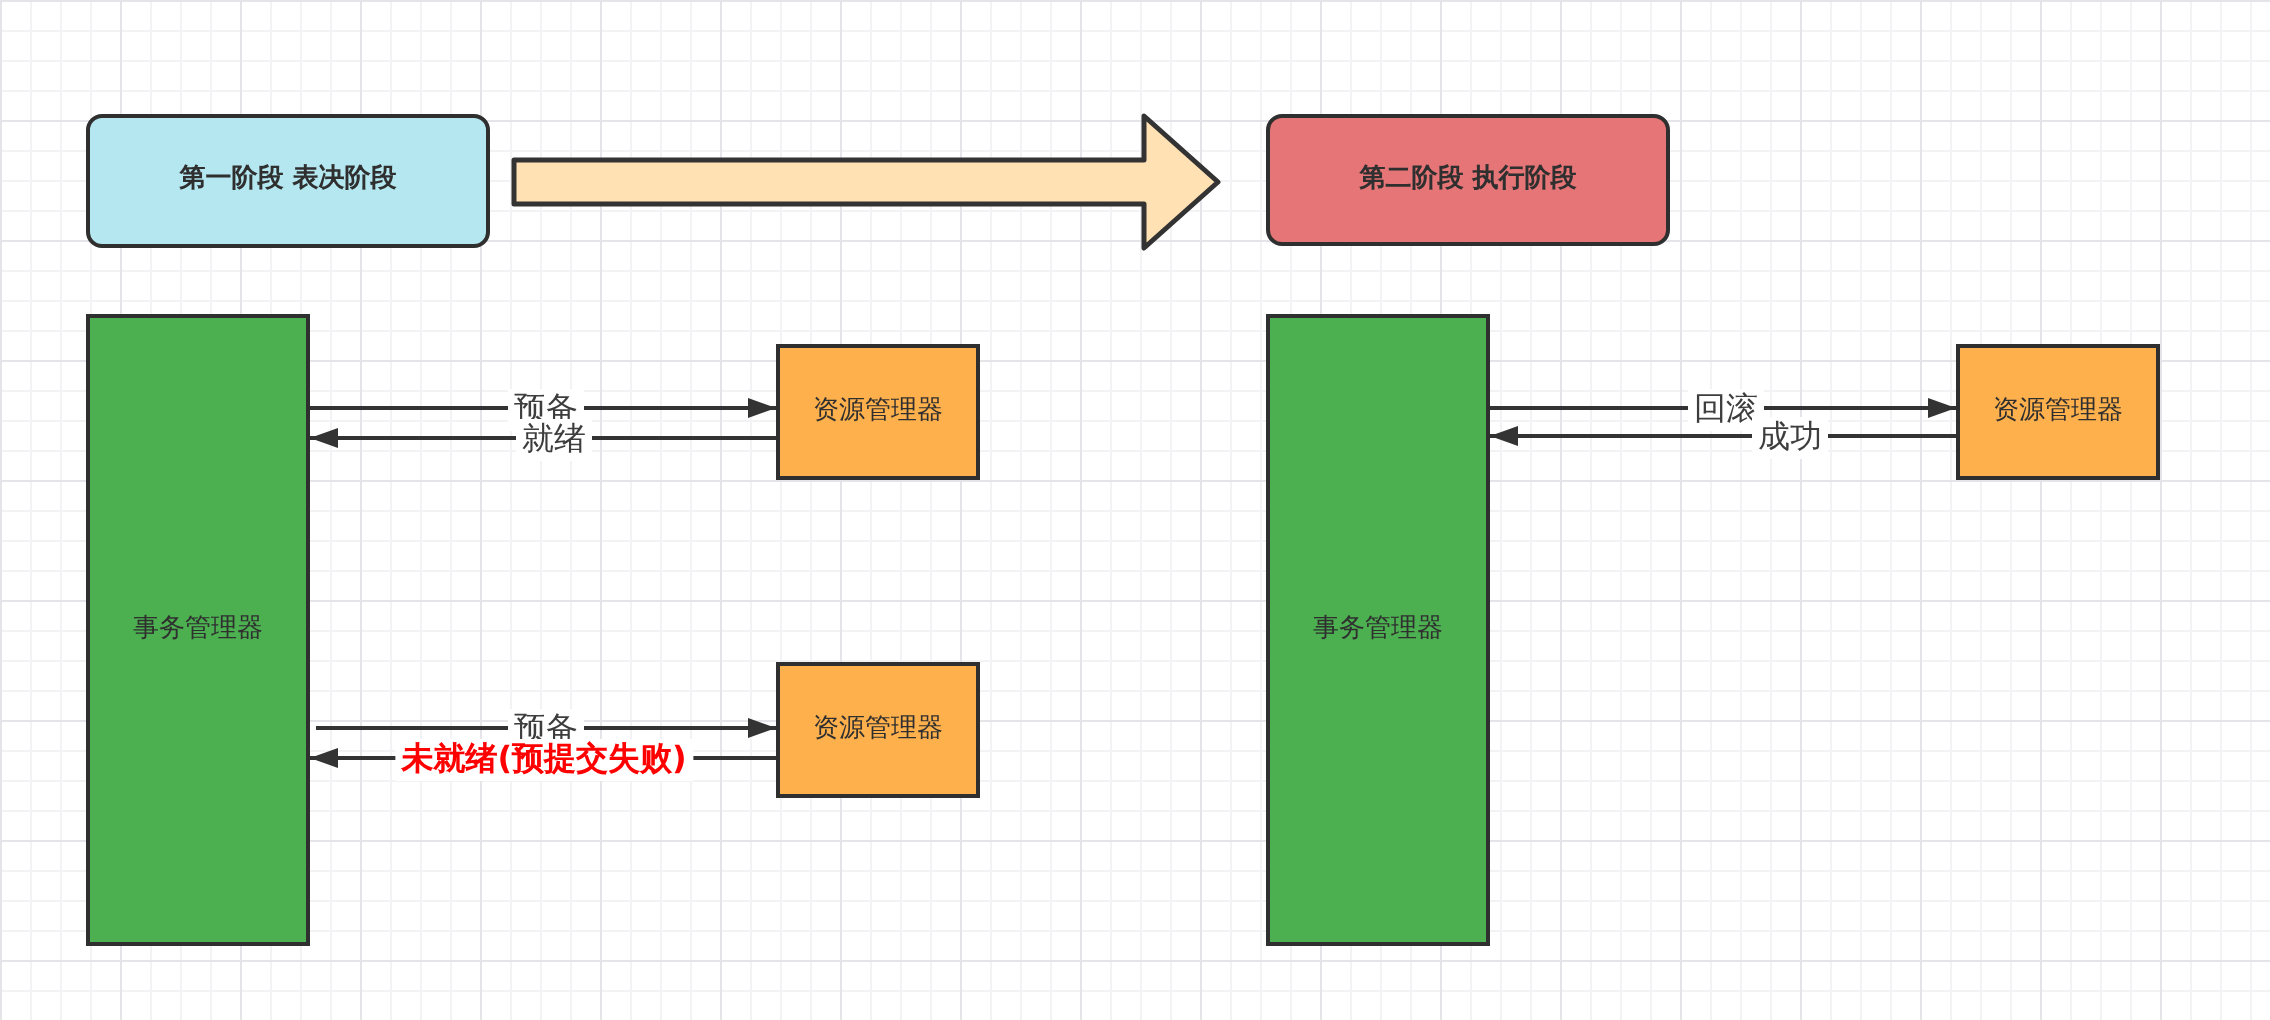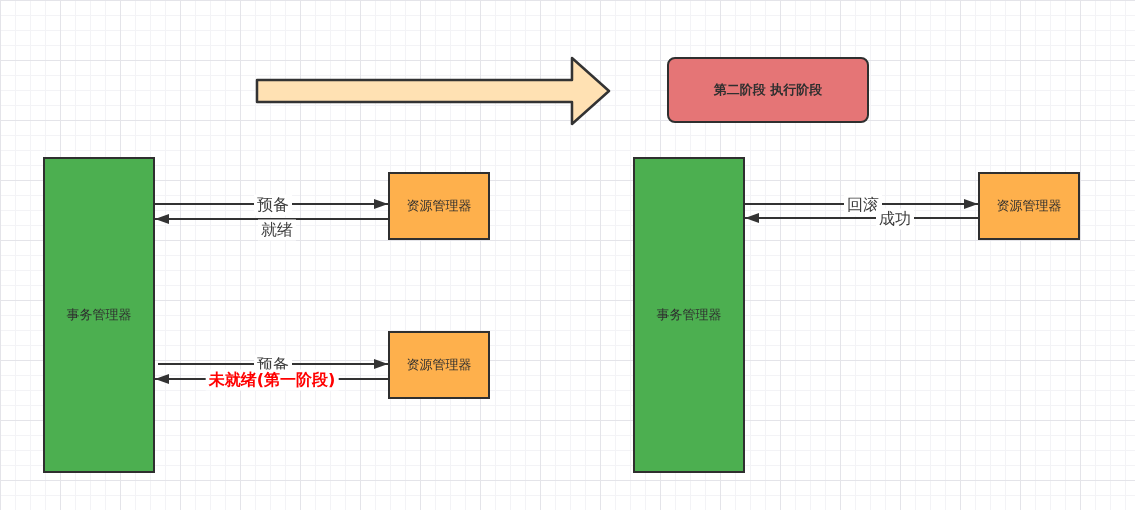--- a/index.html
+++ b/index.html
@@ -31,22 +31,25 @@
     background:#ffffff;padding:0 3px;font-size:16px;color:#3d3d3d;white-space:nowrap;
   }
   .msg.error{color:#ff0000;font-weight:bold;}
   .group{position:absolute;left:0;top:0;}
 </style>
 </head>
 <body>
 
 <div class="canvas">
 
+  <div class="node phase" style="left: 43px; top: 57px; width: 202px; height: 67px; background-color: rgb(180, 231, 240);">
+    <span>第一阶段 表决阶段</span>
+  </div>
 
-  <div class="node phase" style="left: 633px; top: 57px; width: 202px; height: 66px; background-color: rgb(229, 117, 118); margin-left: 34px;">
+  <div class="node phase" style="left: 633px; top: 57px; width: 202px; height: 66px; background-color: rgb(229, 117, 118);">
     <span>第二阶段 执行阶段</span>
   </div>
 
   <svg style="position:absolute;left:255px;top:55px;" width="358" height="72" viewBox="0 0 358 72">
     <polygon points="2,25 317,25 317,3 354,36 317,69 317,47 2,47" stroke="#333333" stroke-width="2.5" stroke-linejoin="round" fill="#ffe1b3"></polygon>
   </svg>
 
   <div class="node" style="left: 43px; top: 157px; width: 112px; height: 316px; background-color: rgb(76, 175, 80);">
     <span>事务管理器</span>
   </div>
@@ -61,33 +64,33 @@
 
   <div class="group">
     <div class="line" style="left:155px;top:203px;width:233px;"></div>
     <div class="head-right" style="left:374px;top:199px;"></div>
     <span class="msg" style="left:273px;top:205px;">预备</span>
   </div>
 
   <div class="group">
     <div class="line" style="left:155px;top:218px;width:233px;"></div>
     <div class="head-left" style="left:155px;top:214px;"></div>
-    <span class="msg" style="left:277px;top:220px;margin-top:10px;">就绪</span>
+    <span class="msg" style="left:277px;top:220px;">就绪</span>
   </div>
 
   <div class="group">
     <div class="line" style="left:158px;top:363px;width:230px;"></div>
     <div class="head-right" style="left:374px;top:359px;"></div>
     <span class="msg" style="left:273px;top:365px;">预备</span>
   </div>
 
   <div class="group">
     <div class="line" style="left:155px;top:378px;width:233px;"></div>
     <div class="head-left" style="left:155px;top:374px;"></div>
-    <span class="msg error" style="left:272px;top:380px;">未就绪(第一阶段)</span>
+    <span class="msg error" style="left:272px;top:380px;">未就绪(预提交失败)</span>
   </div>
 
   <div class="node" style="left: 633px; top: 157px; width: 112px; height: 316px; background-color: rgb(76, 175, 80);">
     <span>事务管理器</span>
   </div>
 
   <div class="node" style="left: 978px; top: 172px; width: 102px; height: 68px; background-color: rgb(254, 176, 76);">
     <span>资源管理器</span>
   </div>
 

